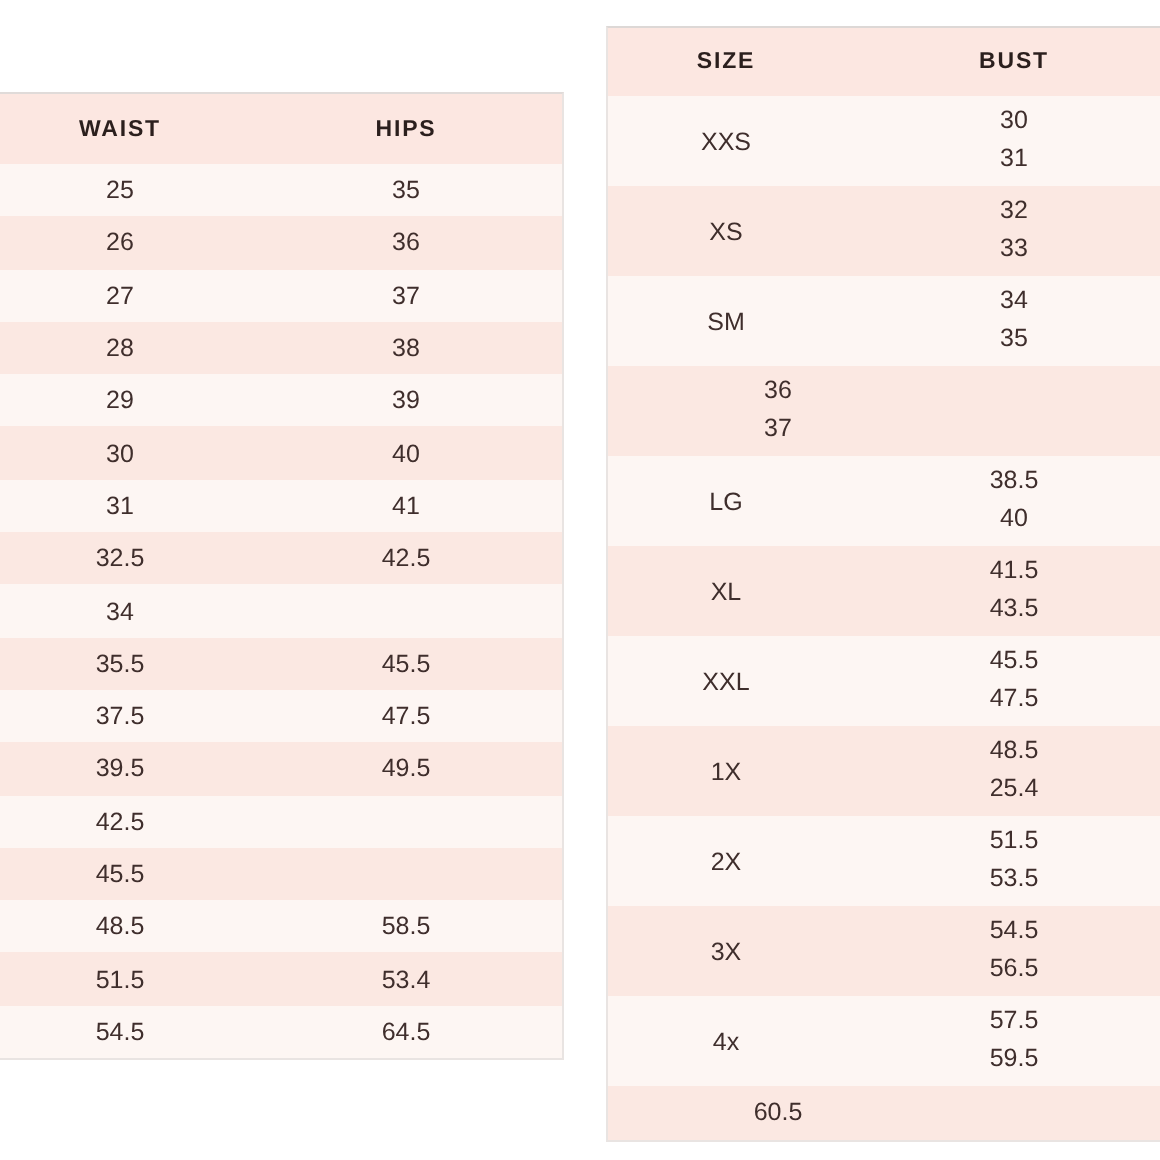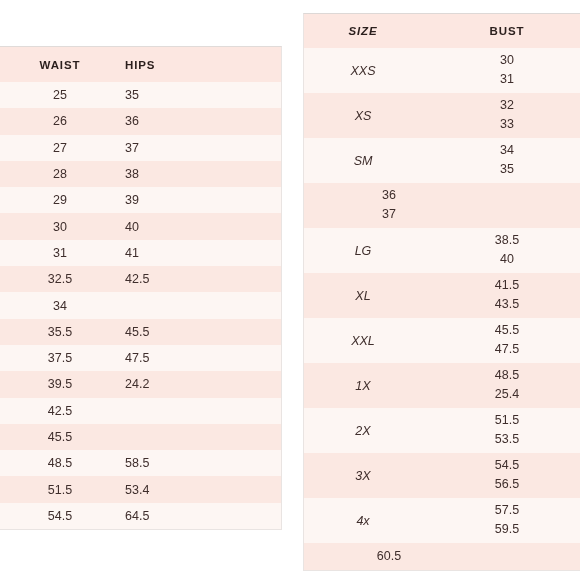--- a/index.html
+++ b/index.html
@@ -41,21 +41,21 @@
   #waist-hips-table .row.even { background: #fbe8e2; }
 
   #waist-hips-table .c-waist {
     width: 130px;
     text-align: center;
     font-size: 12.5px;
     color: #3f2e2c;
   }
   #waist-hips-table .c-hips {
     width: 156px;
-    text-align: left;
+    text-align: center;
     font-size: 12.5px;
     color: #3f2e2c;
   }
   #waist-hips-table .row.header .c-waist,
   #waist-hips-table .row.header .c-hips {
     font-weight: bold;
     font-size: 11.5px;
     letter-spacing: 0.9px;
     color: #2b1f1d;
   }
@@ -86,21 +86,20 @@
   #size-bust-table .row.odd  { background: #fdf6f3; }
   #size-bust-table .row.even { background: #fbe8e2; }
 
   #size-bust-table .c-size {
     width: 118px;
     display: flex;
     align-items: center;
     justify-content: center;
     font-size: 12.5px;
     color: #3f2e2c;
-    font-style: italic;
   }
   #size-bust-table .c-bust {
     width: 170px;
     display: flex;
     flex-direction: column;
     align-items: center;
     justify-content: space-around;
     font-size: 12.5px;
     color: #3f2e2c;
     padding: 3px 0;
@@ -168,21 +167,21 @@
   <div class="row even">
     <div class="c-waist">35.5</div>
     <div class="c-hips">45.5</div>
   </div>
   <div class="row odd">
     <div class="c-waist">37.5</div>
     <div class="c-hips">47.5</div>
   </div>
   <div class="row even">
     <div class="c-waist">39.5</div>
-    <div class="c-hips">24.2</div>
+    <div class="c-hips">49.5</div>
   </div>
   <div class="row odd">
     <div class="c-waist">42.5</div>
   </div>
   <div class="row even">
     <div class="c-waist">45.5</div>
   </div>
   <div class="row odd">
     <div class="c-waist">48.5</div>
     <div class="c-hips">58.5</div>

